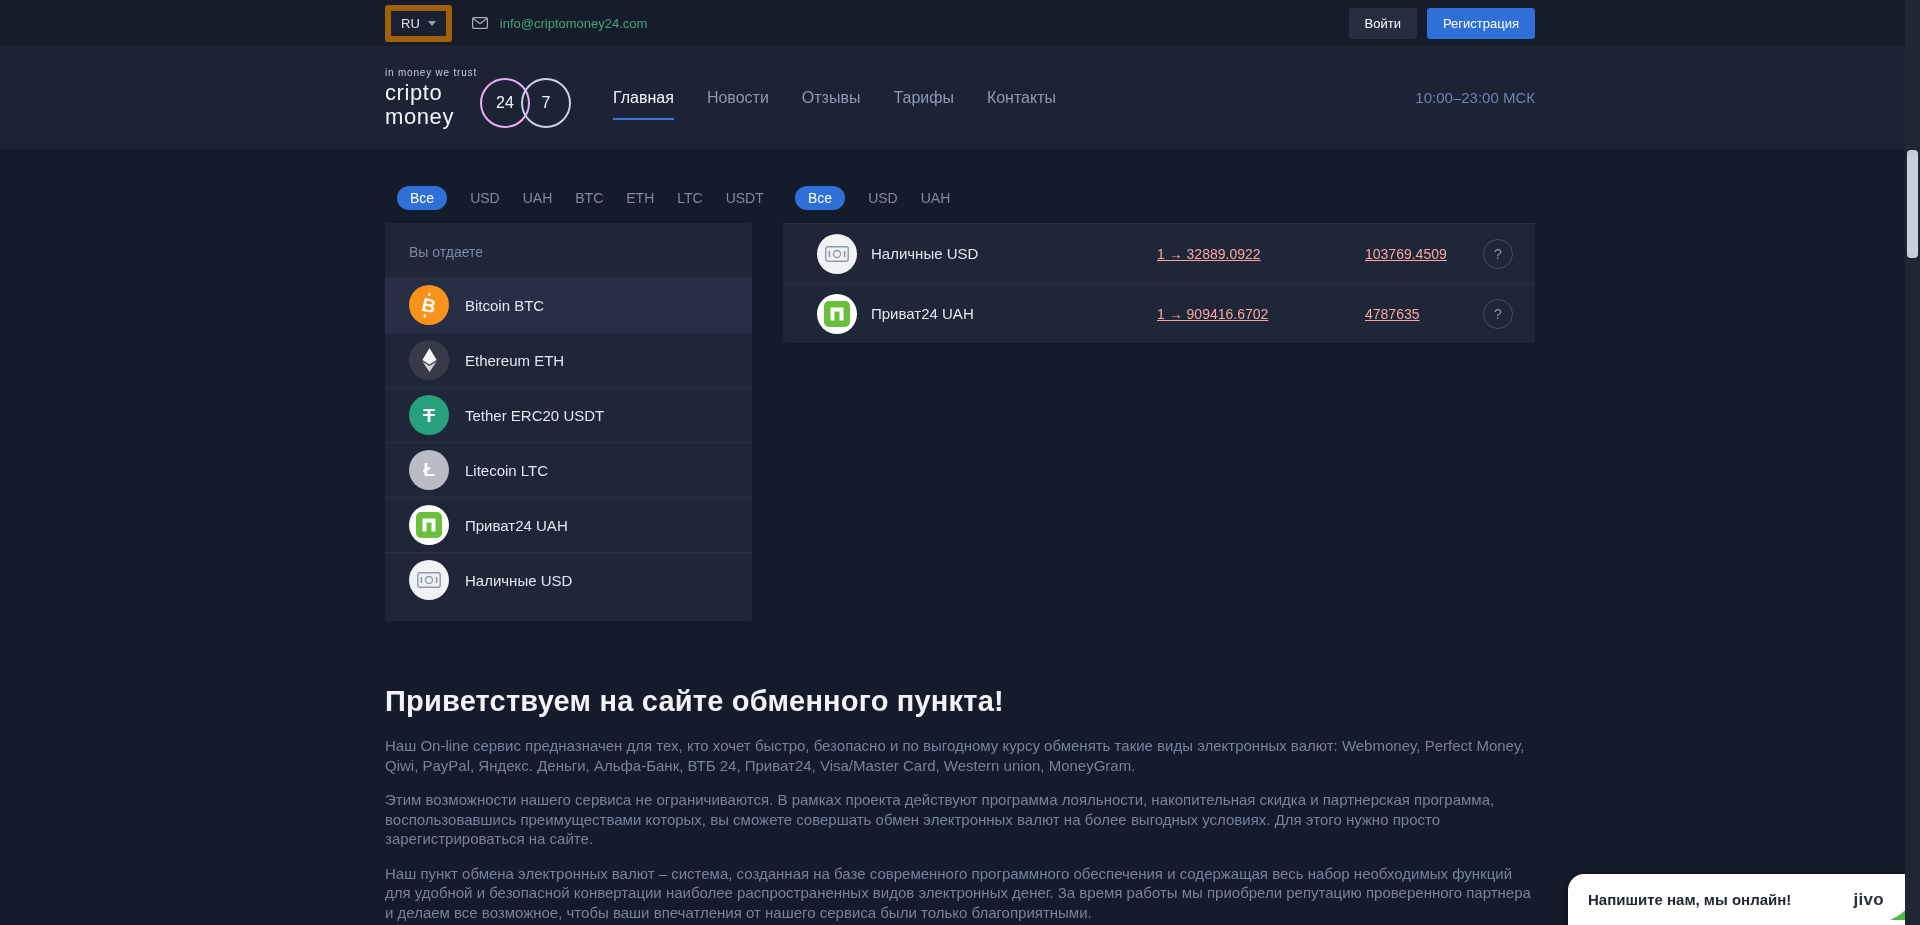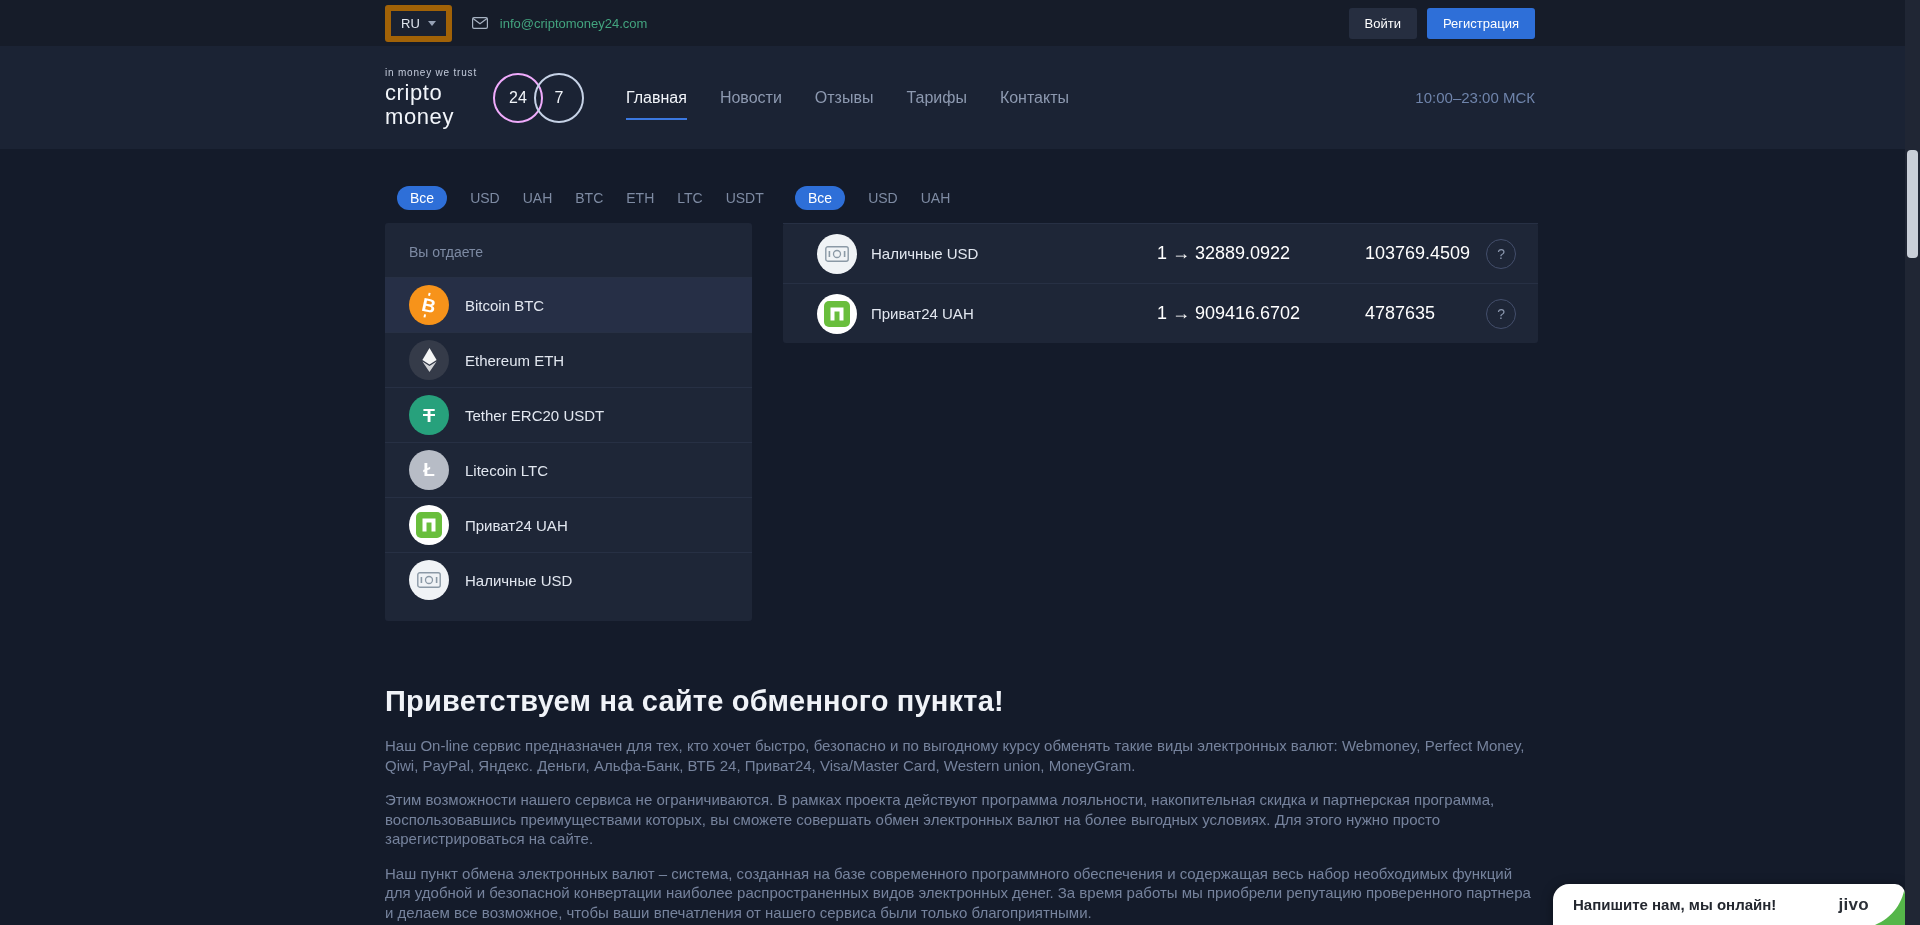--- a/index.html
+++ b/index.html
@@ -22,21 +22,21 @@
   .email { display:flex; align-items:center; gap:12px; margin-left:20px; font-size:13px; color:#43a47f; cursor:pointer; }
   .topbar-spacer { flex:1; }
   .btn { border:none; border-radius:3px; font-size:13px; color:#fff; padding:8px 16px; cursor:pointer;
          font-family:inherit; }
   .btn-login { background:#262e40; margin-right:10px; }
   .btn-register { background:#2e6fd8; }
 
   
   .header { background:#1b2334; height:103px; }
   .header-inner { display:flex; align-items:center; height:100%; }
-  .logo { display:flex; align-items:center; gap:16px; margin-right:42px; cursor:pointer; }
+  .logo { display:flex; align-items:flex-end; gap:3px; margin-right:42px; cursor:pointer; }
   .logo-text { display:flex; flex-direction:column; }
   .logo-tagline { font-size:10px; color:#c3cbdb; letter-spacing:0.8px; margin-bottom:3px; }
   .logo-brand { font-size:22px; color:#f2f5fa; line-height:1.05; letter-spacing:0.6px; }
   .logo-badge { display:flex; align-items:center; }
   .ring { width:50px; height:50px; border:2px solid #f0abfc; border-radius:50%; display:flex;
           align-items:center; justify-content:center; color:#f2f5fa; font-size:16px; background:transparent; }
   .ring-7 { margin-left:-9px; border-color:#c6d2e6; }
   .nav { display:flex; align-items:center; gap:33px; }
   .nav-link { font-size:16px; color:#8d99b0; cursor:pointer; padding:13px 0 11px; border-bottom:2px solid transparent;
               text-decoration:none; }
@@ -58,21 +58,21 @@
   .give-row { display:flex; align-items:center; gap:16px; height:55px; padding:0 24px;
               border-top:1px solid #273044; cursor:pointer; }
   .give-row.selected { background:#262f46; }
   .give-label { font-size:15px; color:#e2e7f0; }
 
   .get-header, .get-row { display:grid; grid-template-columns:340px 208px 1fr 46px; align-items:center;
                           padding:0 22px 0 34px; }
   .get-header { height:55px; font-size:14px; color:#7d8aa3; }
   .get-row { height:60px; border-top:1px solid #273044; }
   .get-name { display:flex; align-items:center; gap:14px; font-size:15px; color:#e2e7f0; }
-  .get-val { font-size:18px; color:#ffffff; }
+  .get-val { font-size:14px; color:#fca5a5;text-decoration:underline; }
   .help-btn { width:30px; height:30px; border-radius:50%; border:1px solid #434e6b; background:transparent;
               color:#8a96ad; font-size:14px; display:flex; align-items:center; justify-content:center;
               cursor:pointer; justify-self:end; font-family:inherit; }
 
   
   .coin-slot { display:inline-flex; }
   .coin { width:40px; height:40px; border-radius:50%; display:flex; align-items:center; justify-content:center;
           color:#fff; font-weight:bold; font-size:19px; flex:none; }
   .coin-btc { background:#f7931a; }
   .btc-b { position:relative; transform:rotate(12deg); display:inline-block; line-height:1; }
@@ -86,21 +86,21 @@
   .coin-ltc { background:#b7bcc6; }
   .coin-privat { background:#ffffff; }
   .coin-cash { background:#f0f3f6; }
 
   
   .welcome { margin-top:64px; padding-bottom:40px; }
   .welcome-title { font-size:29px; color:#f0f3f8; font-weight:bold; margin-bottom:18px; letter-spacing:0.2px; }
   .welcome-p { font-size:15px; line-height:1.3; color:#76839d; margin-bottom:15px; }
 
   
-  .chat { position:fixed; right:15px; bottom:0; width:352px; height:41px; background:#fff;
+  .chat { position:fixed; right:0; bottom:0; width:352px; height:51px; background:#fff;
           border-radius:16px 10px 0 0; display:flex; align-items:center; padding-left:20px;
           box-shadow:0 2px 12px rgba(0,0,0,0.4); overflow:hidden; cursor:pointer; z-index:20; }
   .chat-msg { font-size:15px; font-weight:bold; color:#23272f; }
   .chat-brand { margin-left:auto; font-size:17px; font-weight:bold; color:#2b3037; letter-spacing:0.3px;
                 padding-right:36px; }
   .chat-leaf { position:absolute; right:0; top:0; height:100%; }
 
   
   .scrollbar { position:fixed; right:0; top:0; width:15px; height:925px; background:#202634; z-index:30; }
   .scroll-thumb { position:absolute; left:2px; right:2px; top:150px; height:108px; background:#c9cfd8;

